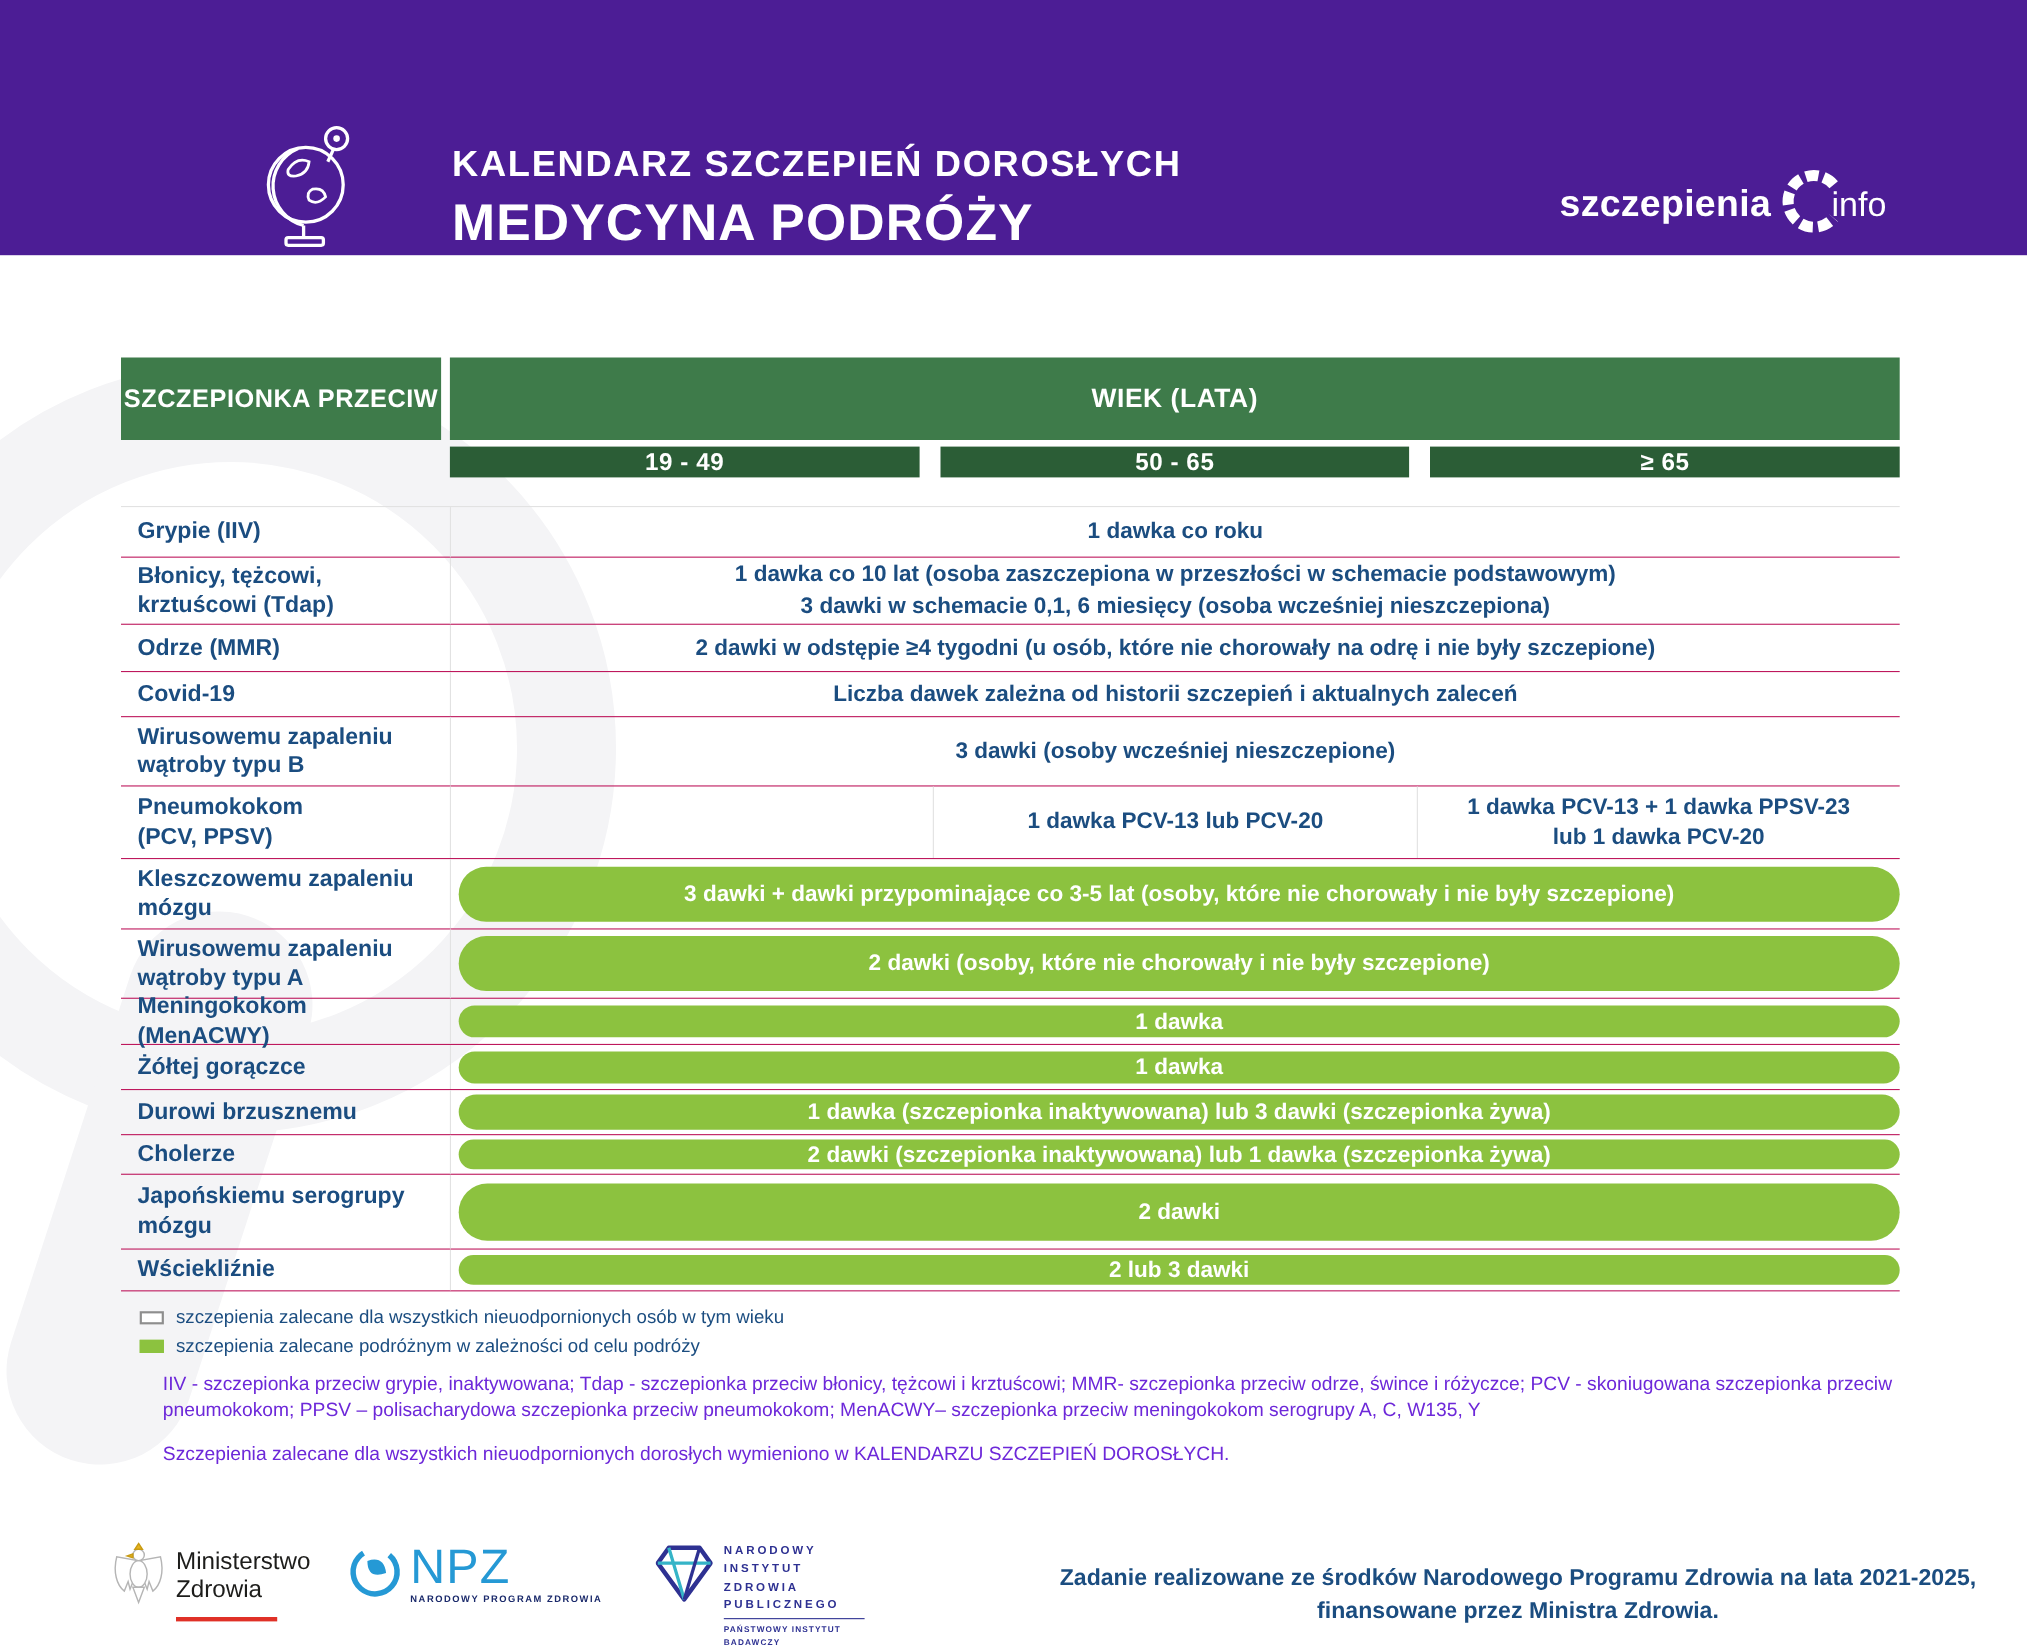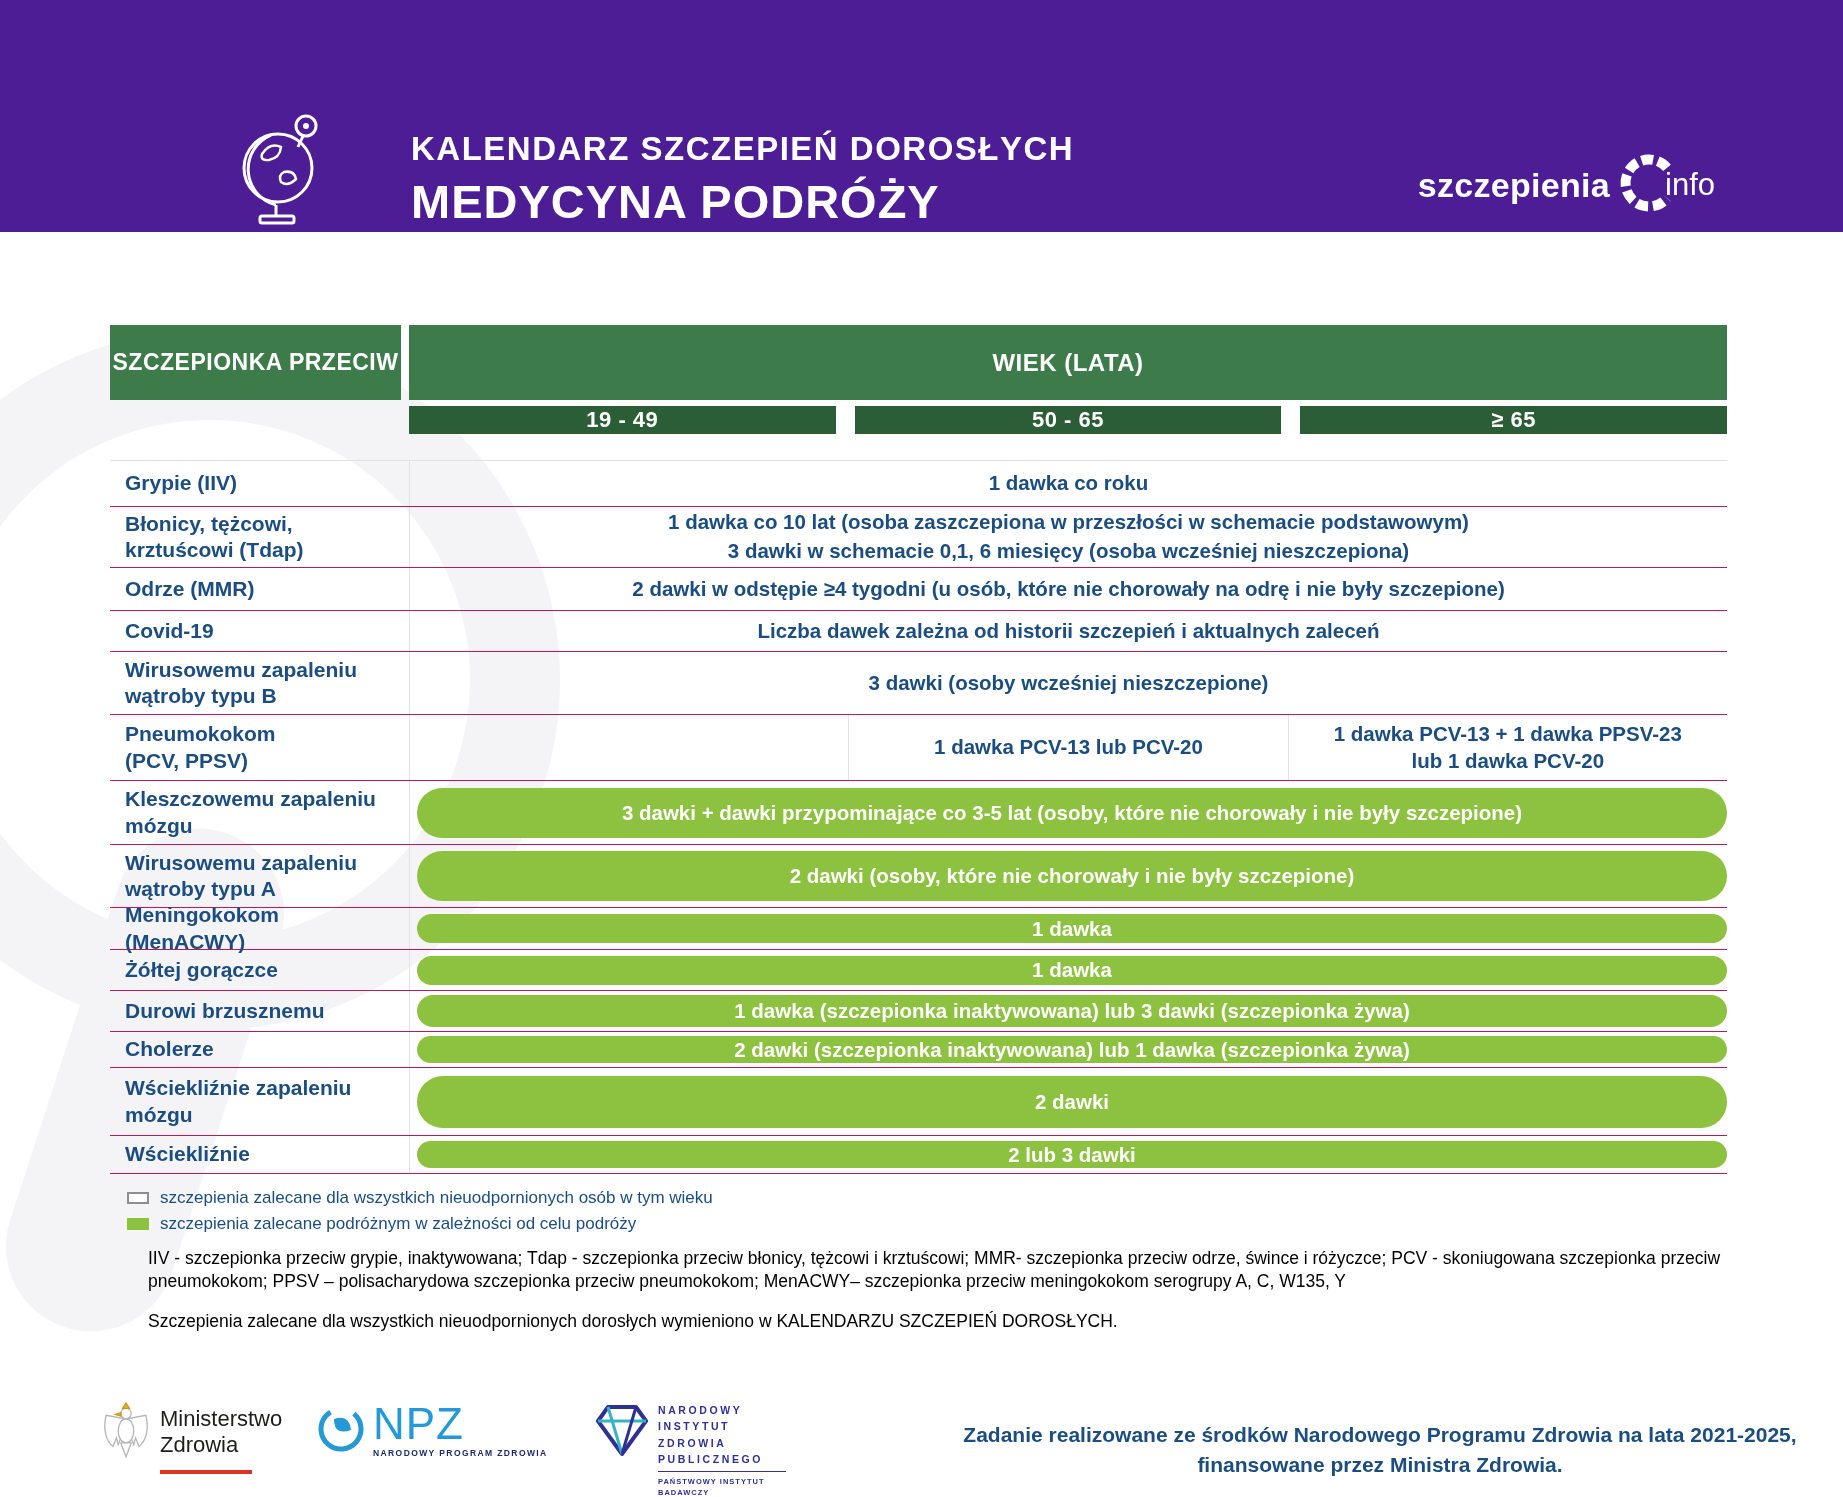--- a/index.html
+++ b/index.html
@@ -51,21 +51,21 @@
           justify-content:center; text-align:center; }
 
   
   .legend { position:absolute; left:127px; top:1188px; z-index:2; }
   .legend-item { display:flex; align-items:center; margin-bottom:6px; }
   .swatch { width:18px; height:8px; margin-right:11px; }
   .swatch-white { background:#fff; border:2px solid #8e8e8e; }
   .swatch-green { background:#8cc23f; border:2px solid #8cc23f; }
   .legend-text { color:#1b4d80; font-size:17px; font-weight:500; }
 
-  .footnotes { position:absolute; left:148px; top:1247px; width:1645px; color:#000000;
+  .footnotes { position:absolute; left:148px; top:1247px; width:1645px; color:#6d28d9;
                font-size:17.5px; font-weight:500; line-height:1.3; z-index:2; }
   .note { margin-top:17px; }
 
   
   .ministry { position:absolute; left:100px; top:1398px; display:flex; z-index:2; }
   .ministry-text { margin-left:8px; margin-top:8px; color:#1d1d1b; font-size:22px; line-height:1.2; }
   .flagline { height:4px; background:#e03127; margin-top:11px; width:92px; }
 
   .npz { position:absolute; left:316px; top:1404px; display:flex; align-items:center; z-index:2; }
   .npz-text { margin-left:7px; }
@@ -220,21 +220,21 @@
       </div>
 
       <div class="row" style="height:35px">
         <div class="row-label">Cholerze</div>
         <div class="row-content">
             <div class="pill" style="height:27px">2 dawki (szczepionka inaktywowana) lub 1 dawka (szczepionka żywa)</div>
           </div>
       </div>
 
       <div class="row" style="height:67px">
-        <div class="row-label">Wściekliźnie zapaleniu
+        <div class="row-label">Japońskiemu serogrupy
 mózgu</div>
         <div class="row-content">
             <div class="pill" style="height:52px">2 dawki</div>
           </div>
       </div>
 
       <div class="row" style="height:37px">
         <div class="row-label">Wściekliźnie</div>
         <div class="row-content">
             <div class="pill" style="height:27px">2 lub 3 dawki</div>

